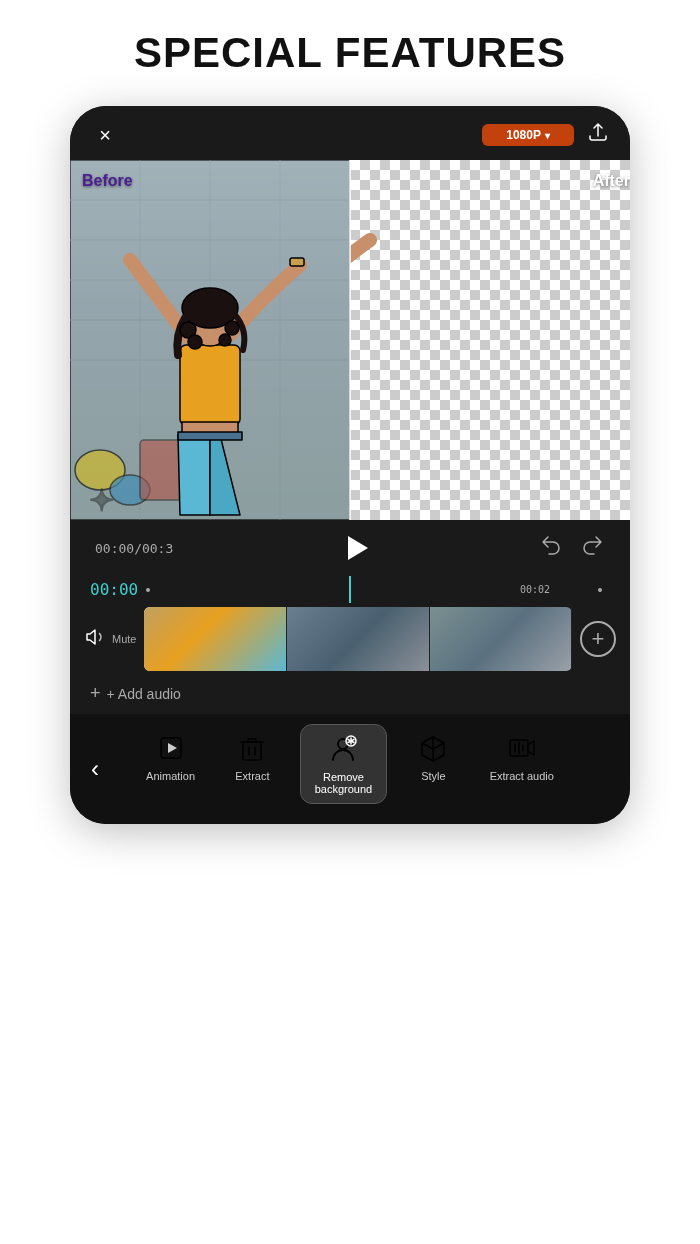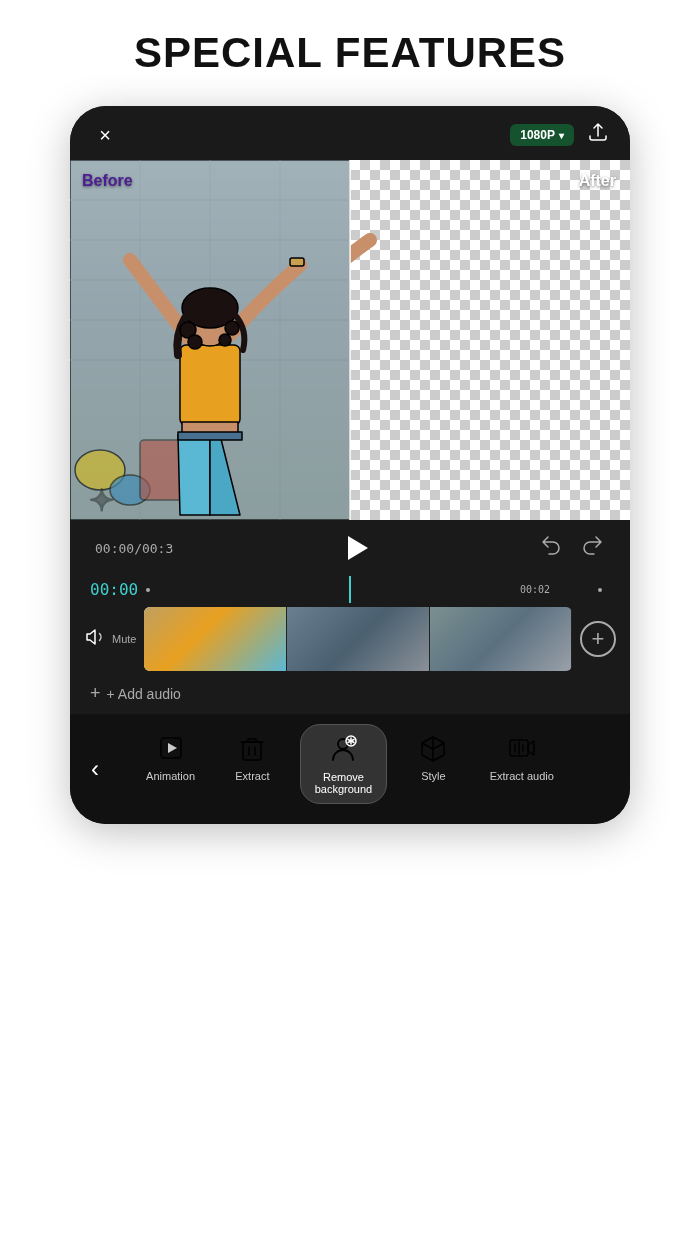--- a/index.html
+++ b/index.html
@@ -64,25 +64,25 @@
       font-size: 20px;
     }
 
     .topbar-right {
       display: flex;
       align-items: center;
       gap: 12px;
     }
 
     .resolution-badge {
-      background: #14532d;
+      background: #c2410c;
       color: #fff;
       font-size: 12px;
       font-weight: 600;
-      padding: 4px 10px;
+      padding: 4px 24px;
       border-radius: 6px;
       display: flex;
       align-items: center;
       gap: 4px;
     }
 
     .resolution-badge .arrow-down {
       font-size: 10px;
     }
 
@@ -154,21 +154,21 @@
       background-size: 20px 20px;
       background-position: 0 0, 0 10px, 10px -10px, -10px 0px;
       background-color: #fff;
       position: absolute;
       top: 0; left: 0;
     }
 
     .after-label {
       position: absolute;
       top: 12px;
-      right: 14px;
+      right: 0;
       color: #fff;
       font-size: 16px;
       font-weight: 600;
       z-index: 10;
       text-shadow: 0 1px 3px rgba(0,0,0,0.5);
     }
 
     
     .split-divider {
       position: absolute;
@@ -402,21 +402,21 @@
       display: flex;
       flex-direction: column;
       align-items: center;
       gap: 6px;
       padding: 8px 10px;
       cursor: pointer;
     }
 
     .toolbar-item.active {
       background: #333;
-      border-radius: 20px;
+      border-radius: 12px;
       padding: 8px 14px;
       border: 1px solid #555;
     }
 
     .toolbar-icon {
       width: 32px;
       height: 32px;
       display: flex;
       align-items: center;
       justify-content: center;

